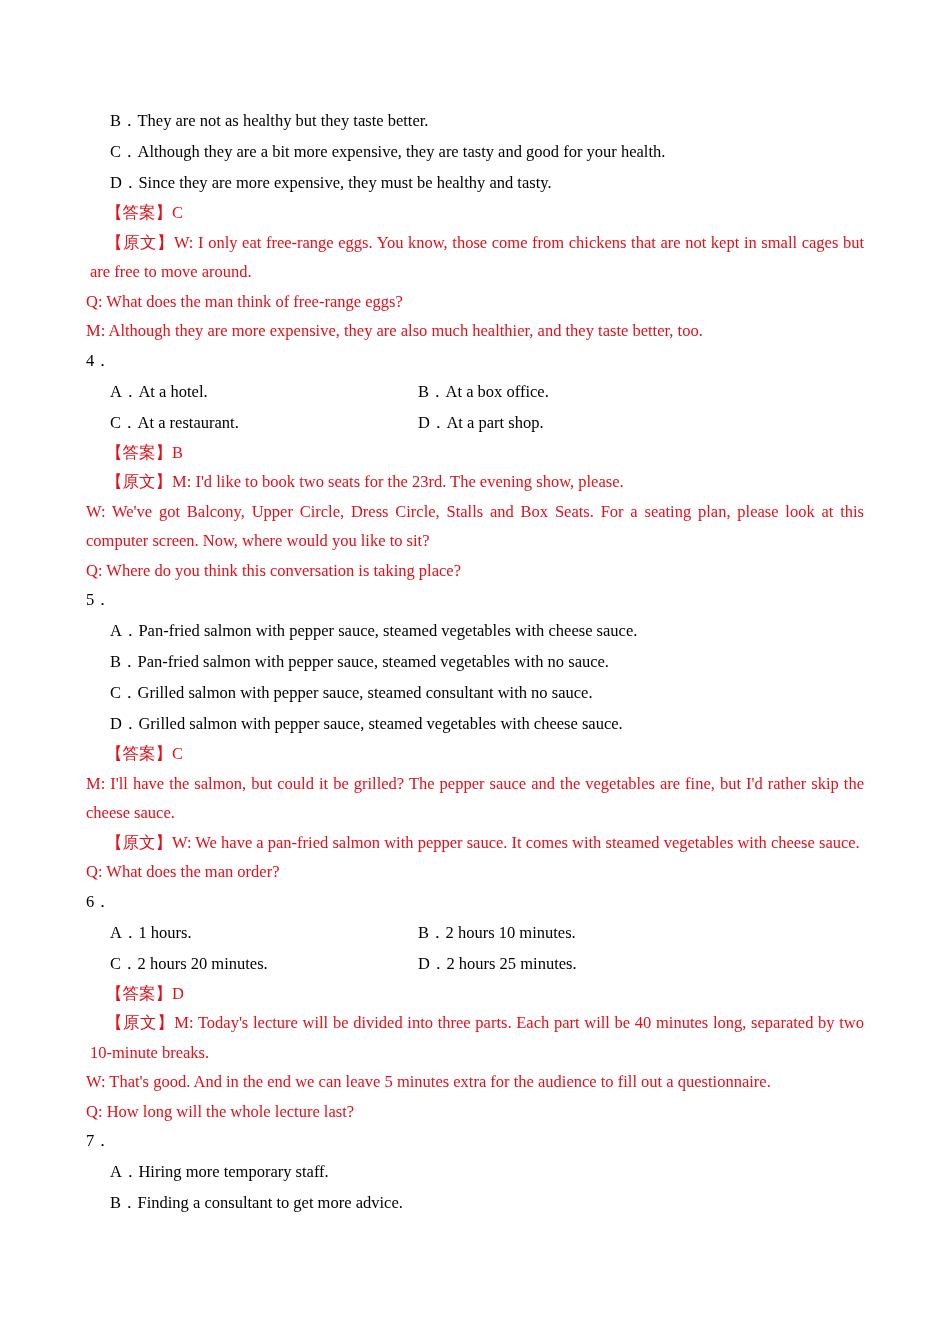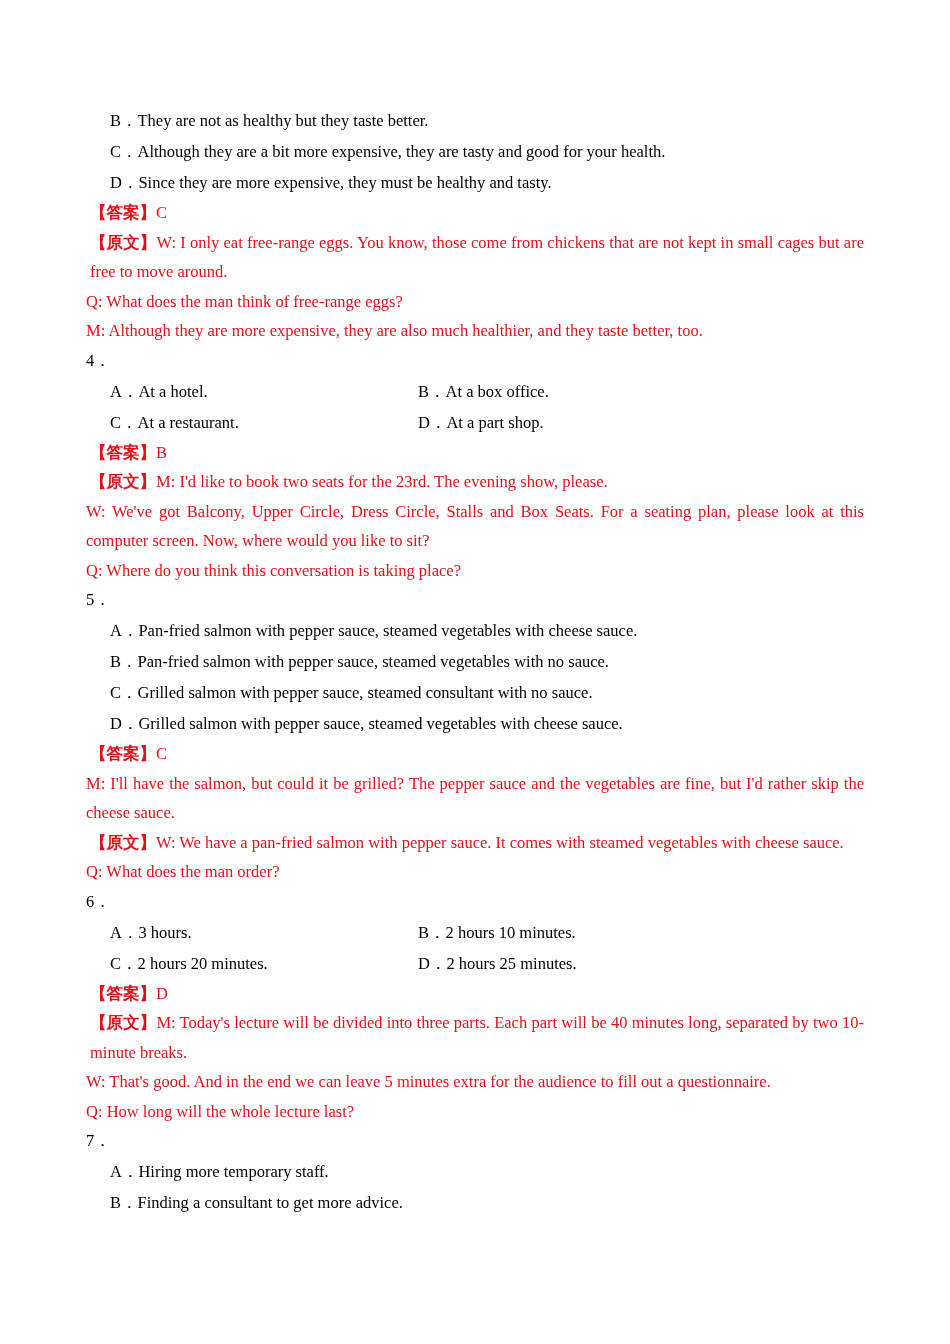--- a/index.html
+++ b/index.html
@@ -88,22 +88,23 @@
   }
   .ann.plain {
     text-align: justify;
     padding-left: 0px;
   }
   .ann.plain.last,
   .ann.plain.short {
     text-align: left;
   }
   .tag {
-    font-weight: bold;
+    font-weight: normal;
     letter-spacing: 0px;
+    margin-left: 16px;
   }
   .ann .body {
     font-weight: normal;
   }
 </style>
 </head>
 <body>
 
 <div class="page">
 
@@ -189,21 +190,21 @@
   <p class="ann answer"><span class="tag">【答案】</span><span class="body">C</span></p>
 
   <p class="ann plain"><span class="body">M: I'll have the salmon, but could it be grilled? The pepper sauce and the vegetables are fine, but I'd rather skip the cheese sauce.</span></p>
   <p class="ann script short"><span class="tag">【原文】</span><span class="body">W: We have a pan-fried salmon with pepper sauce. It comes with steamed vegetables with cheese sauce.</span></p>
   <p class="ann plain short"><span class="body">Q: What does the man order?</span></p>
 
   <div class="q-num">6．</div>
   <div class="opt-row">
     <div class="opt-cell col-left">
       <span class="opt-letter">A．</span>
-      <span class="opt-text">3 hours.</span>
+      <span class="opt-text">1 hours.</span>
     </div>
     <div class="opt-cell col-right">
       <span class="opt-letter">B．</span>
       <span class="opt-text">2 hours 10 minutes.</span>
     </div>
   </div>
   <div class="opt-row">
     <div class="opt-cell col-left">
       <span class="opt-letter">C．</span>
       <span class="opt-text">2 hours 20 minutes.</span>

